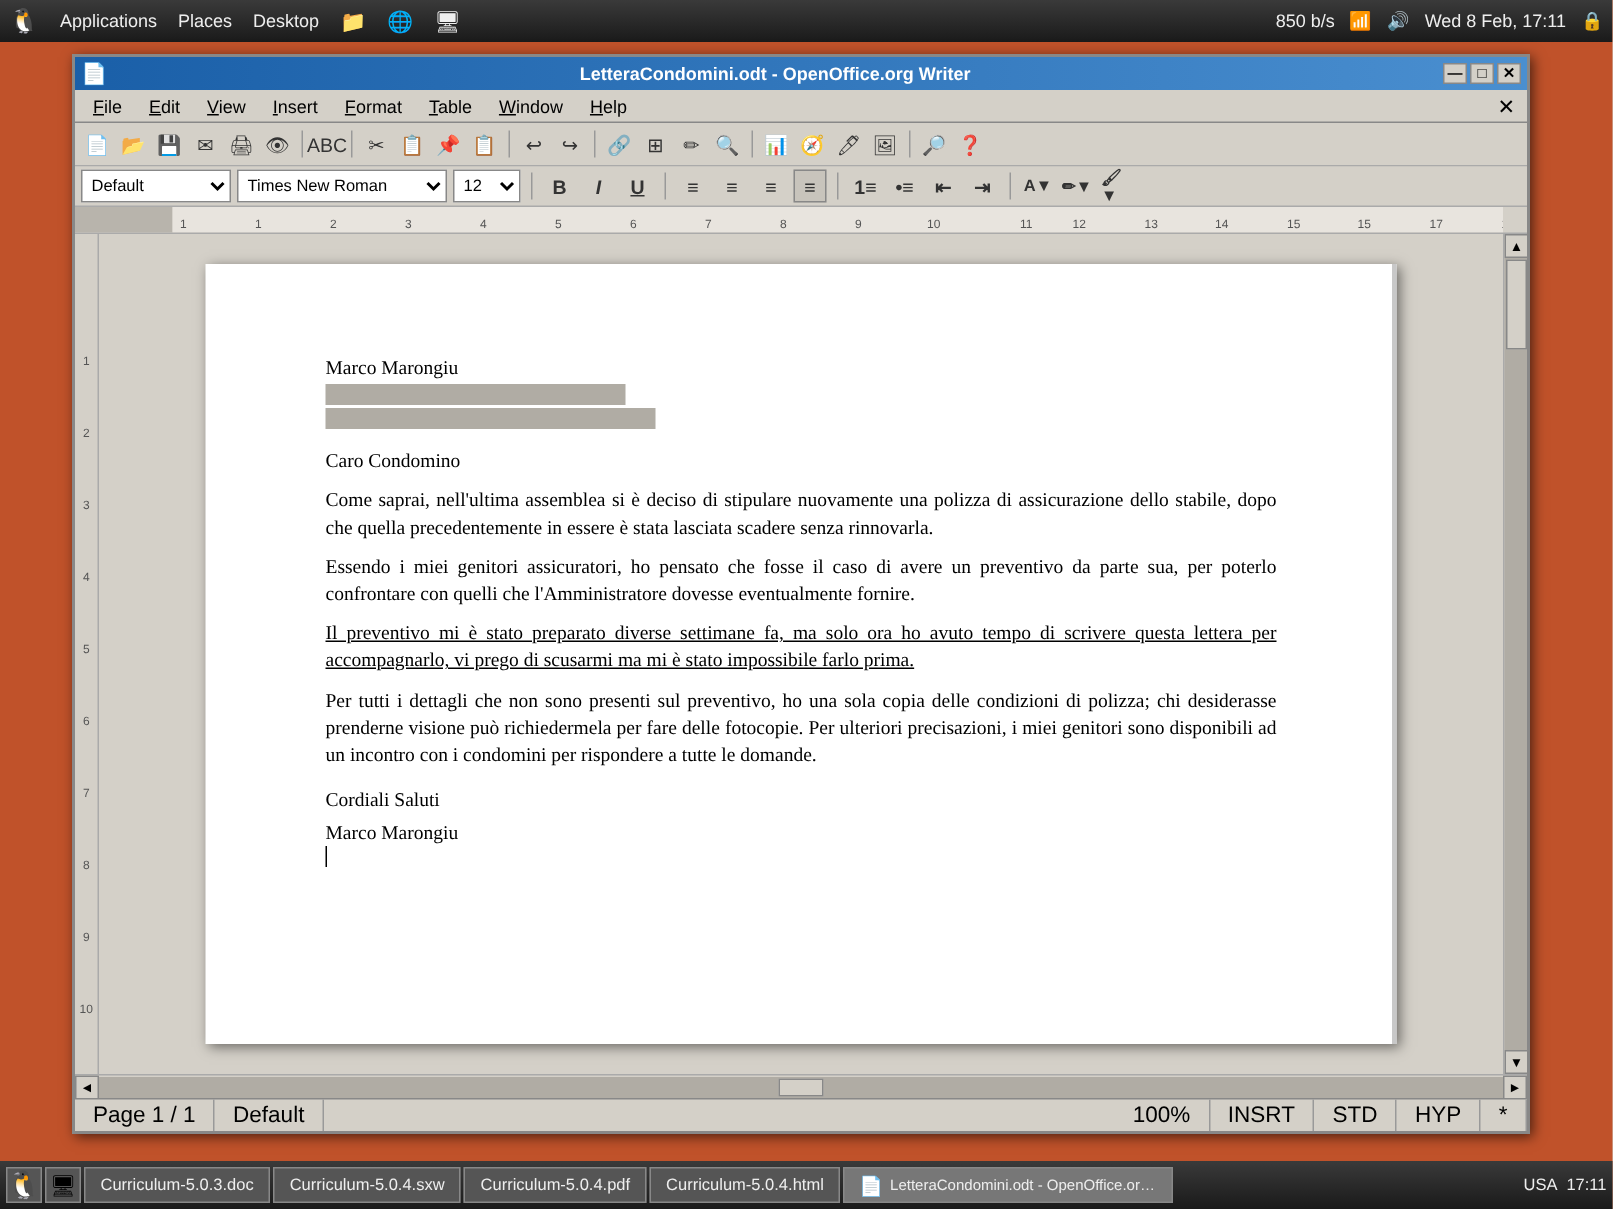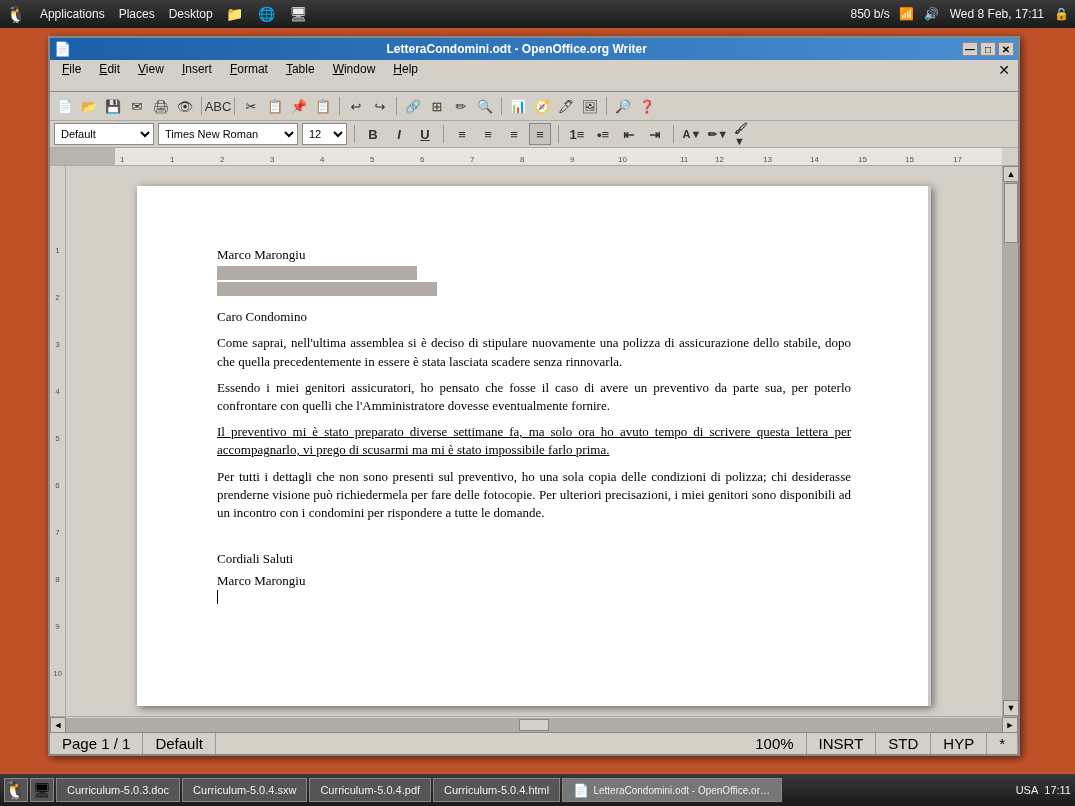--- a/index.html
+++ b/index.html
@@ -29,21 +29,21 @@
     .window-title { flex: 1; text-align: center; }
     .window-controls { display: flex; gap: 2px; }
     .win-btn {
       width: 16px; height: 14px; background: #d4d0c8; border: 1px solid #888;
       display: flex; align-items: center; justify-content: center; font-size: 10px;
       cursor: pointer; color: #000;
     }
 
     
     .menubar {
-      height: 32px; background: #d4d0c8; display: flex; align-items: flex-start;
+      height: 22px; background: #d4d0c8; display: flex; align-items: center;
       padding: 0 4px; gap: 2px; border-bottom: 1px solid #888;
     }
     .menu-item {
       padding: 2px 8px; font-size: 12px; cursor: pointer; color: #000;
     }
 
     
     .toolbar-area {
       background: #d4d0c8; border-bottom: 1px solid #aaa; padding: 2px 4px;
     }
@@ -323,21 +323,21 @@
           <p style="margin-bottom:2px;">Marco Marongiu</p>
 
           <p style="margin-bottom:2px; background:#b0aca4; color:#b0aca4; width:200px; height:14px; display:block;">&nbsp;</p>
           <p style="margin-bottom:12px; background:#b0aca4; color:#b0aca4; width:220px; height:14px; display:block;">&nbsp;</p>
 
           <p style="margin-bottom:8px;">Caro Condomino</p>
 
           <p style="margin-bottom:8px; text-align:justify;">Come saprai, nell'ultima assemblea si è deciso di stipulare nuovamente una polizza di assicurazione dello stabile, dopo che quella precedentemente in essere è stata lasciata scadere senza rinnovarla.</p>
           <p style="margin-bottom:8px; text-align:justify;">Essendo i miei genitori assicuratori, ho pensato che fosse il caso di avere un preventivo da parte sua, per poterlo confrontare con quelli che l'Amministratore dovesse eventualmente fornire.</p>
           <p style="margin-bottom:8px; text-align:justify;text-decoration:underline;">Il preventivo mi è stato preparato diverse settimane fa, ma solo ora ho avuto tempo di scrivere questa lettera per accompagnarlo, vi prego di scusarmi ma mi è stato impossibile farlo prima.</p>
-          <p style="margin-bottom:28px; text-align:justify;">Per tutti i dettagli che non sono presenti sul preventivo, ho una sola copia delle condizioni di polizza; chi desiderasse prenderne visione può richiedermela per fare delle fotocopie. Per ulteriori precisazioni, i miei genitori sono disponibili ad un incontro con i condomini per rispondere a tutte le domande.</p>
+          <p style="margin-bottom:12px; text-align:justify;">Per tutti i dettagli che non sono presenti sul preventivo, ho una sola copia delle condizioni di polizza; chi desiderasse prenderne visione può richiedermela per fare delle fotocopie. Per ulteriori precisazioni, i miei genitori sono disponibili ad un incontro con i condomini per rispondere a tutte le domande.</p>
 
           <p style="margin-bottom:4px;">Cordiali Saluti</p>
           <p>Marco Marongiu</p>
 
           <div style="position:absolute; width:1px; height:14px; background:black; display:inline-block;"></div>
         </div>
       </div>
 
       <div class="right-scrollbar">
         <div class="scrollbar-btn">▲</div>

